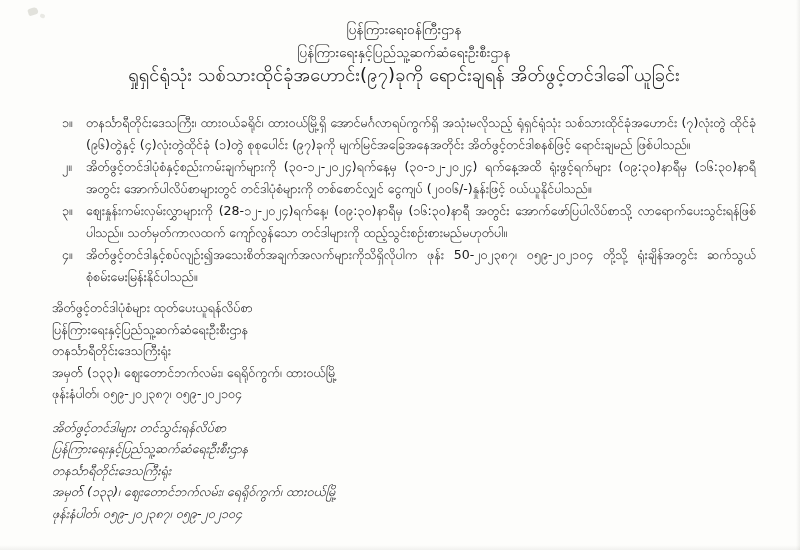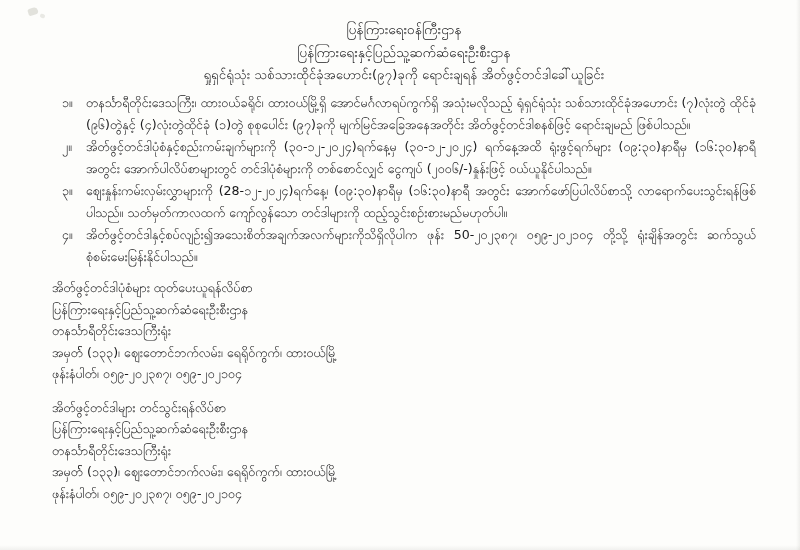--- a/index.html
+++ b/index.html
@@ -67,22 +67,22 @@
     margin-top: 4px;
   }
   .h-line {
     font-size: 13.5px;
     line-height: 22px;
     letter-spacing: .2px;
   }
   .h-line.h1 { margin-bottom: 1px; }
   .h-line.h2 { margin-bottom: 1px; }
   .h-line.h3 {
-    font-size: 13px;
-    margin-bottom: 6px;
+    font-size: 18px;
+    margin-bottom: 26px;
   }
 
   .body-block {
     margin-top: 2px;
   }
   .para {
     display: flex;
     align-items: flex-start;
     font-size: 12.6px;
     line-height: 21.5px;
@@ -104,20 +104,21 @@
 
   .sign-block {
     margin-top: 10px;
   }
   .sign-block .s-line {
     font-size: 12.6px;
     line-height: 21.5px;
   }
   .sign-block.second {
     margin-top: 12px;
+    font-style: italic;
   }
 </style>
 </head>
 <body>
 
 <div class="page">
 
   <div class="scan-mark-1"></div>
   <div class="scan-mark-2"></div>
   <div class="scan-edge-right"></div>

